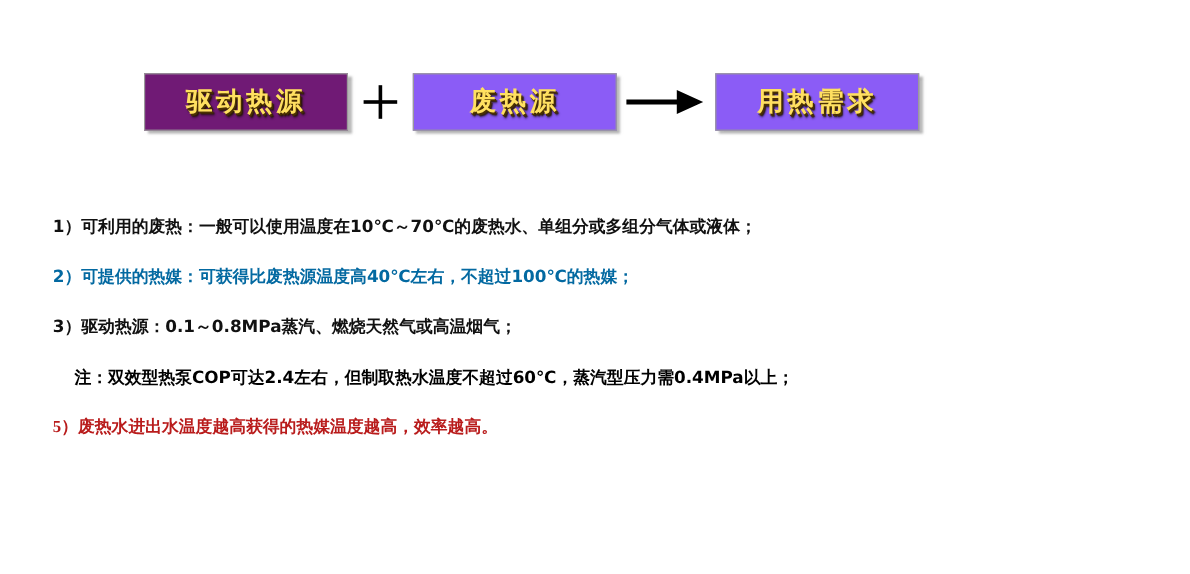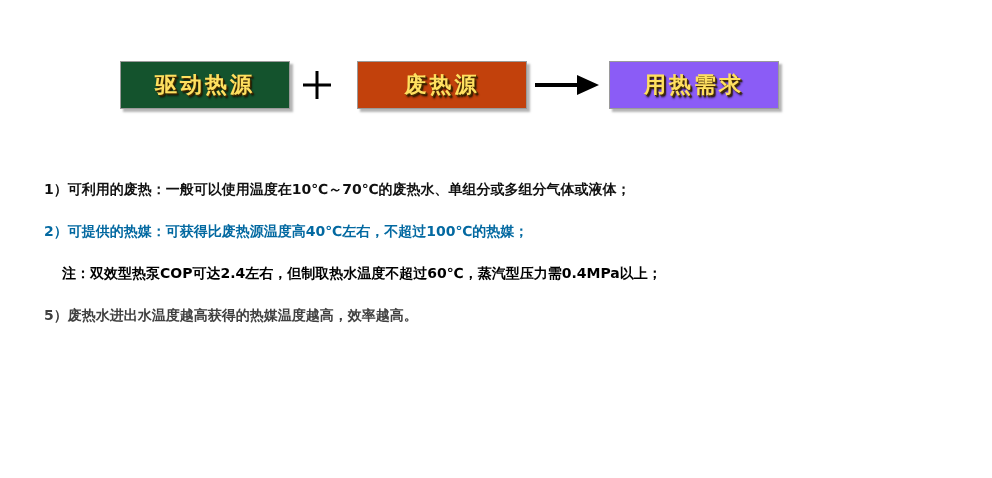--- a/index.html
+++ b/index.html
@@ -117,43 +117,44 @@
 
   .text-line.last-line {
     margin-bottom: 0;
   }
 </style>
 </head>
 <body>
 
 <div id="diagram-row">
 
-  <div class="flow-box" id="box-driving-heat-source" style="background: #14532d;">
+  <div class="flow-box" id="box-driving-heat-source" style="background: #701a75;">
     <span class="flow-box-label" style="color: rgb(255, 224, 96);">驱动热源</span>
   </div>
 
   <div id="plus-operator">
     <span class="bar-h"></span>
     <span class="bar-v"></span>
   </div>
 
-  <div class="flow-box" id="box-waste-heat-source" style="background: #c2410c; margin-left: 13px;">
+  <div class="flow-box" id="box-waste-heat-source" style="background: #8b5cf6;">
     <span class="flow-box-label" style="color: rgb(255, 224, 96);">废热源</span>
   </div>
 
   <div id="arrow-operator">
     <svg width="70" height="30" viewBox="0 0 70 30" aria-hidden="true">
       <path d="M 2 13 L 44 13 L 44 5 L 66 15 L 44 25 L 44 17 L 2 17 Z" fill="#000000"></path>
     </svg>
   </div>
 
   <div class="flow-box" id="box-heat-demand" style="background: #8b5cf6;">
     <span class="flow-box-label" style="color: rgb(255, 224, 96);">用热需求</span>
   </div>
 
 </div>
 
 <div id="body-text">
   <div class="text-line" style="color: rgb(17, 17, 17);">1）可利用的废热：一般可以使用温度在10℃～70℃的废热水、单组分或多组分气体或液体；</div>
   <div class="text-line" style="color: #0369a1;">2）可提供的热媒：可获得比废热源温度高40℃左右，不超过100℃的热媒；</div>
+  <div class="text-line" style="color: rgb(17, 17, 17);">3）驱动热源：0.1～0.8MPa蒸汽、燃烧天然气或高温烟气；</div>
   <div class="text-line note-line" style="color: #000000; margin-left: 18px;">注：双效型热泵COP可达2.4左右，但制取热水温度不超过60℃，蒸汽型压力需0.4MPa以上；</div>
-  <div class="text-line last-line" style="color: #404040;">5）废热水进出水温度越高获得的热媒温度越高，效率越高。</div>
+  <div class="text-line last-line" style="color: #b91c1c; font-family: Liberation Serif, serif;">5）废热水进出水温度越高获得的热媒温度越高，效率越高。</div>
 </div>
 
 </body></html>

